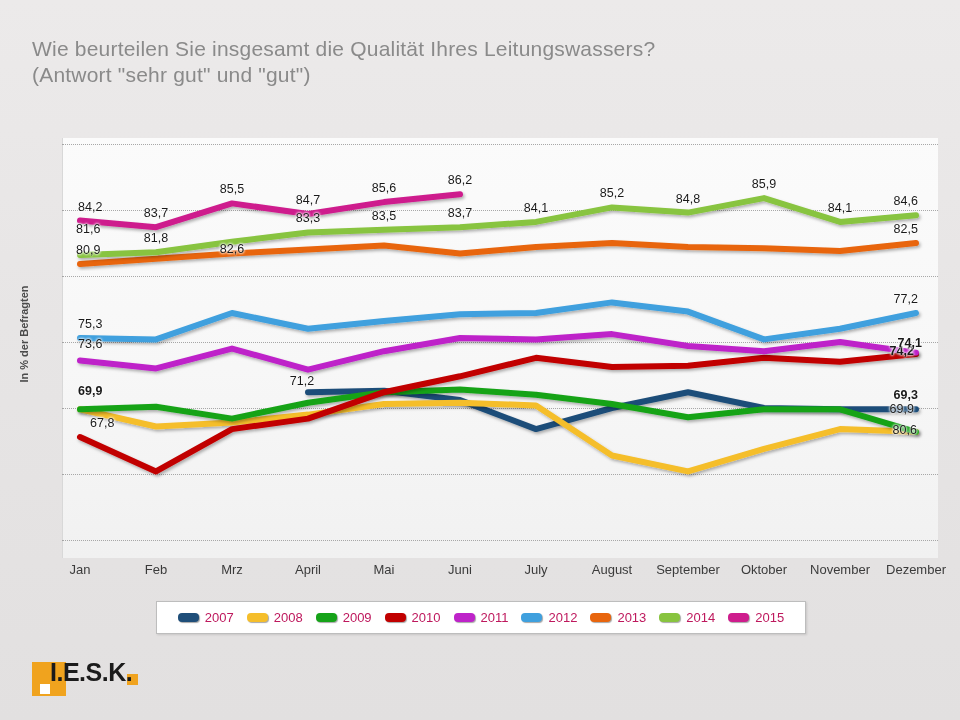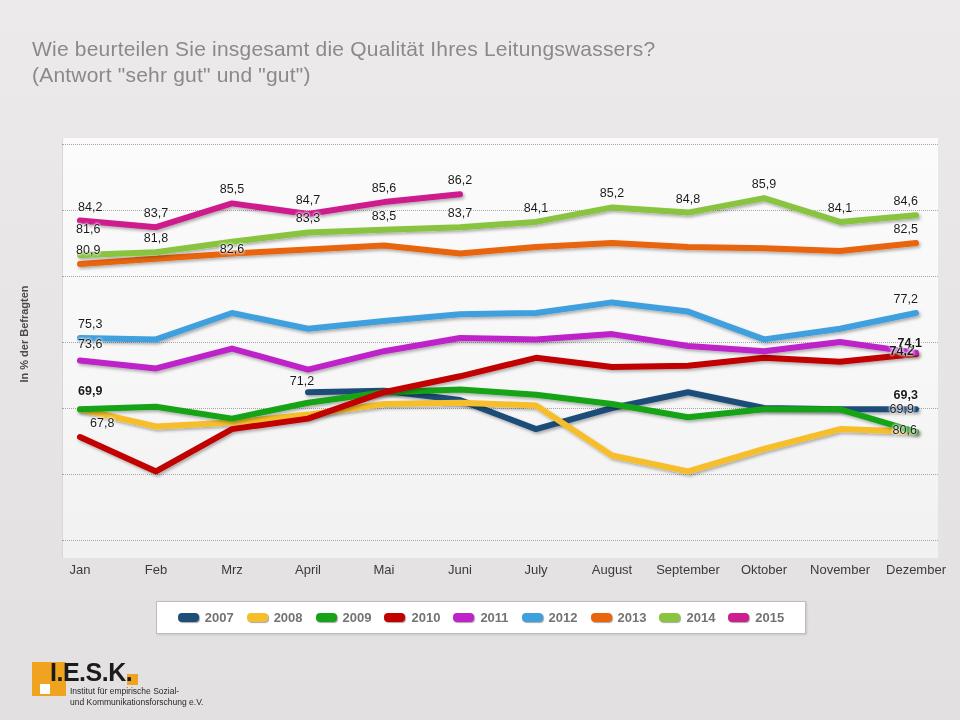--- a/index.html
+++ b/index.html
@@ -66,21 +66,21 @@
     width:648px;height:31px;
     background:#fff;border:1px solid #bdbdbd;
     box-shadow:1px 1px 2px rgba(0,0,0,.12);
     display:flex;align-items:center;justify-content:center;gap:13px;
   }
   .legend-item{display:flex;align-items:center;gap:6px;}
   .legend-swatch{
     width:21px;height:9px;border-radius:4px;
     box-shadow:1px 1px 1px rgba(0,0,0,.35);
   }
-  .legend-label{font-size:13px;font-weight:700;color:#737373;}
+  .legend-label{font-size:13px;font-weight:400;color:#be185d;}
   
   #iesk{position:absolute;left:32px;top:660px;width:240px;height:48px;}
   #iesk-sq{position:absolute;left:0;top:2px;width:34px;height:34px;background:#f0a31e;}
   #iesk-sq2{position:absolute;left:8px;top:24px;width:10px;height:10px;background:#fff;}
   #iesk-sq3{position:absolute;left:95px;top:14px;width:11px;height:11px;background:#f0a31e;}
   #iesk-name{position:absolute;left:18px;top:-2px;font-size:25px;font-weight:700;color:#1b1b1b;letter-spacing:-.5px;}
   #iesk-sub{position:absolute;left:38px;top:26px;font-size:8.5px;color:#2a2a2a;line-height:11px;white-space:pre-line;}
   
   #vku{position:absolute;left:812px;top:658px;width:140px;height:52px;}
   #vku-sub{position:absolute;left:28px;top:33px;font-size:7.5px;font-weight:700;color:#1566b0;line-height:10px;letter-spacing:.4px;white-space:pre-line;}
@@ -211,18 +211,16 @@
         <span class="legend-swatch" style="background: rgb(206, 29, 141);"></span>
         <span class="legend-label">2015</span>
       </div>
     </div>
 
   <div id="iesk">
     <div id="iesk-sq"></div>
     <div id="iesk-sq2"></div>
     <div id="iesk-sq3"></div>
     <div id="iesk-name">I.E.S.K.</div>
-    <div id="iesk-sub">Institut für empirische Sozial-
-und Kommunikationsforschung e.V.</div>
   </div>
 
 
 </div>
 
 </body></html>

